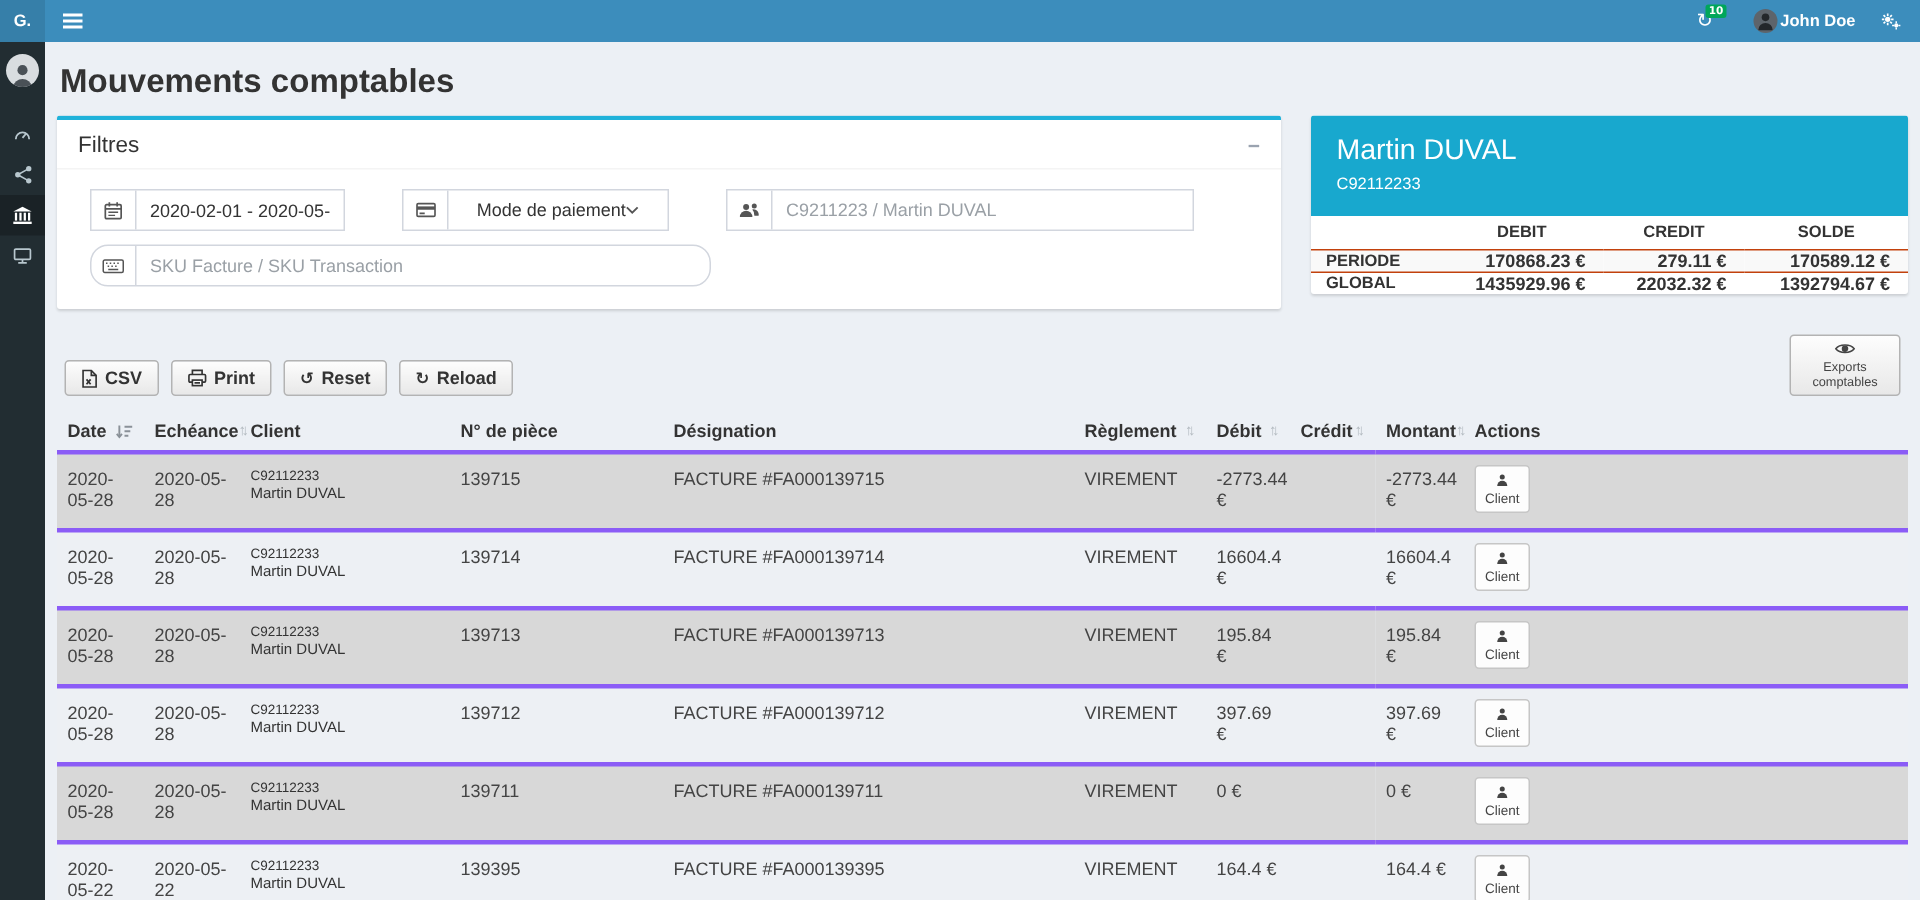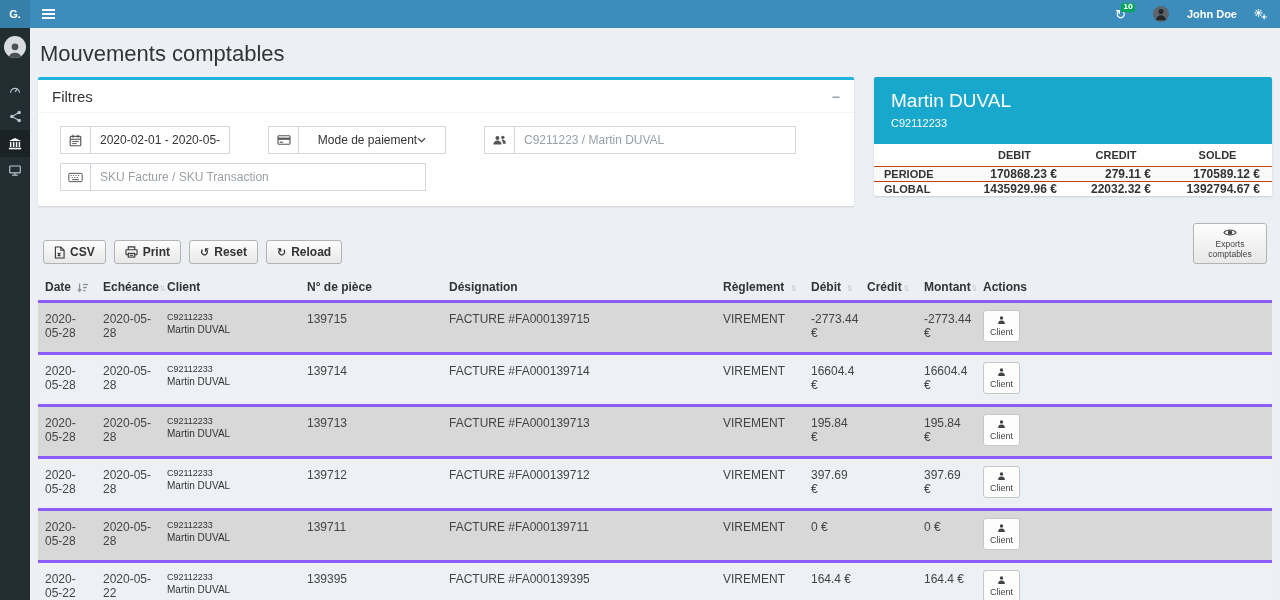--- a/index.html
+++ b/index.html
@@ -7,54 +7,54 @@
   body { font-family: "Liberation Sans", "DejaVu Sans", sans-serif; background: #ecf0f5; color: #333; }
 
   
   .navbar { position: fixed; top: 0; left: 0; right: 0; height: 28px; background: #3c8dbc; display: flex; align-items: stretch; z-index: 50; }
   .logo { width: 30px; background: #367fa9; color: #fff; font-size: 11px; font-weight: bold; display: flex; align-items: center; justify-content: center; cursor: pointer; }
   .hamburger { width: 36px; display: flex; align-items: center; justify-content: center; cursor: pointer; }
   .hamburger .bars { width: 13px; height: 2px; background: #fff; box-shadow: 0 -4px 0 #fff, 0 4px 0 #fff; }
   .nav-right { margin-left: auto; display: flex; align-items: center; gap: 16px; padding-right: 12px; color: #fff; }
   .nav-refresh { position: relative; font-family: "DejaVu Sans", sans-serif; font-size: 13px; cursor: pointer; line-height: 1; }
   .nav-badge { position: absolute; top: -5px; right: -9px; background: #00a65a; color: #fff; font-size: 7px; font-weight: bold; padding: 1px 2px; border-radius: 2px; line-height: 1; }
-  .nav-user { display: flex; align-items: center; gap: 18px; cursor: pointer; padding-left: 11px; }
+  .nav-user { display: flex; align-items: center; gap: 2px; cursor: pointer; padding-left: 11px; }
   .nav-avatar { width: 16px; height: 16px; border-radius: 50%; background: #5d646b; display: flex; align-items: center; justify-content: center; overflow: hidden; }
   .nav-username { font-size: 11px; font-weight: bold; }
   .nav-gear { cursor: pointer; display: flex; align-items: center; }
 
   
   .sidebar { position: fixed; top: 28px; left: 0; bottom: 0; width: 30px; background: #222d32; z-index: 40; }
   .side-avatar { width: 22px; height: 22px; border-radius: 50%; background: #d9dde0; margin: 8px auto 18px; display: flex; align-items: flex-end; justify-content: center; overflow: hidden; }
   .side-item { height: 27px; display: flex; align-items: center; justify-content: center; color: #b8c7ce; cursor: pointer; }
   .side-item.active { background: #1a2226; color: #fff; }
 
   
   .content { margin-left: 30px; padding: 0 8px; }
-  .page-title { font-size: 22px; font-weight: 400; color: #333; margin: 13px 0 10px 2px; }
+  .page-title { font-size: 22px; font-weight: 700; color: #333; margin: 13px 0 10px 2px; }
 
   .top-row { display: flex; gap: 20px; align-items: flex-start; }
 
   
   .panel { background: #fff; border-top: 3px solid #1fb2da; box-shadow: 0 1px 2px rgba(0,0,0,.14); border-radius: 2px; flex: 0 0 816px; }
   .panel-heading { display: flex; align-items: center; padding: 8px 14px 7px; border-bottom: 1px solid #f4f4f4; }
   .panel-title { font-size: 15px; color: #333; }
   .collapse-btn { margin-left: auto; color: #9aa3b0; font-weight: bold; font-size: 14px; cursor: pointer; background: none; border: none; line-height: 1; }
   .panel-body { padding: 13px 12px 15px 22px; }
   .fg-row { display: flex; gap: 38px; margin-bottom: 9px; }
   .fg-row:last-child { margin-bottom: 0; }
   .input-group { display: flex; height: 28px; border: 1px solid #d2d6de; background: #fff; align-items: stretch; }
   .ig-addon { width: 30px; border-right: 1px solid #d2d6de; display: flex; align-items: center; justify-content: center; color: #555; flex: none; }
   .input-group input { border: none; outline: none; padding: 0 9px; font-size: 12px; color: #333; flex: 1; min-width: 0; font-family: inherit; background: transparent; }
   .input-group input.ghost { color: #9aa0a6; }
   .input-group input::placeholder { color: #9aa0a6; opacity: 1; }
   .ig-date { width: 170px; }
   .ig-select { width: 178px; }
   .ig-client { width: 312px; }
-  .ig-sku { width: 366px; }
+  .ig-sku { width: 414px; border-radius: 12px; }
   .select-box { flex: 1; display: flex; align-items: center; justify-content: center; padding: 0 8px; font-size: 12px; color: #333; cursor: pointer; }
   .select-box .chev { color: #555; display: flex; }
 
   
   .summary-card { flex: 1; background: #fff; box-shadow: 0 1px 2px rgba(0,0,0,.14); border-radius: 2px; overflow: hidden; }
   .card-header { background: #18a8ce; color: #fff; padding: 13px 17px 15px; }
   .card-name { font-size: 19px; font-weight: 400; }
   .card-code { font-size: 11px; margin-top: 5px; }
   .card-table { width: 100%; border-collapse: collapse; }
   .card-table th { font-size: 11px; font-weight: bold; color: #333; text-align: center; padding: 5px 10px; }

